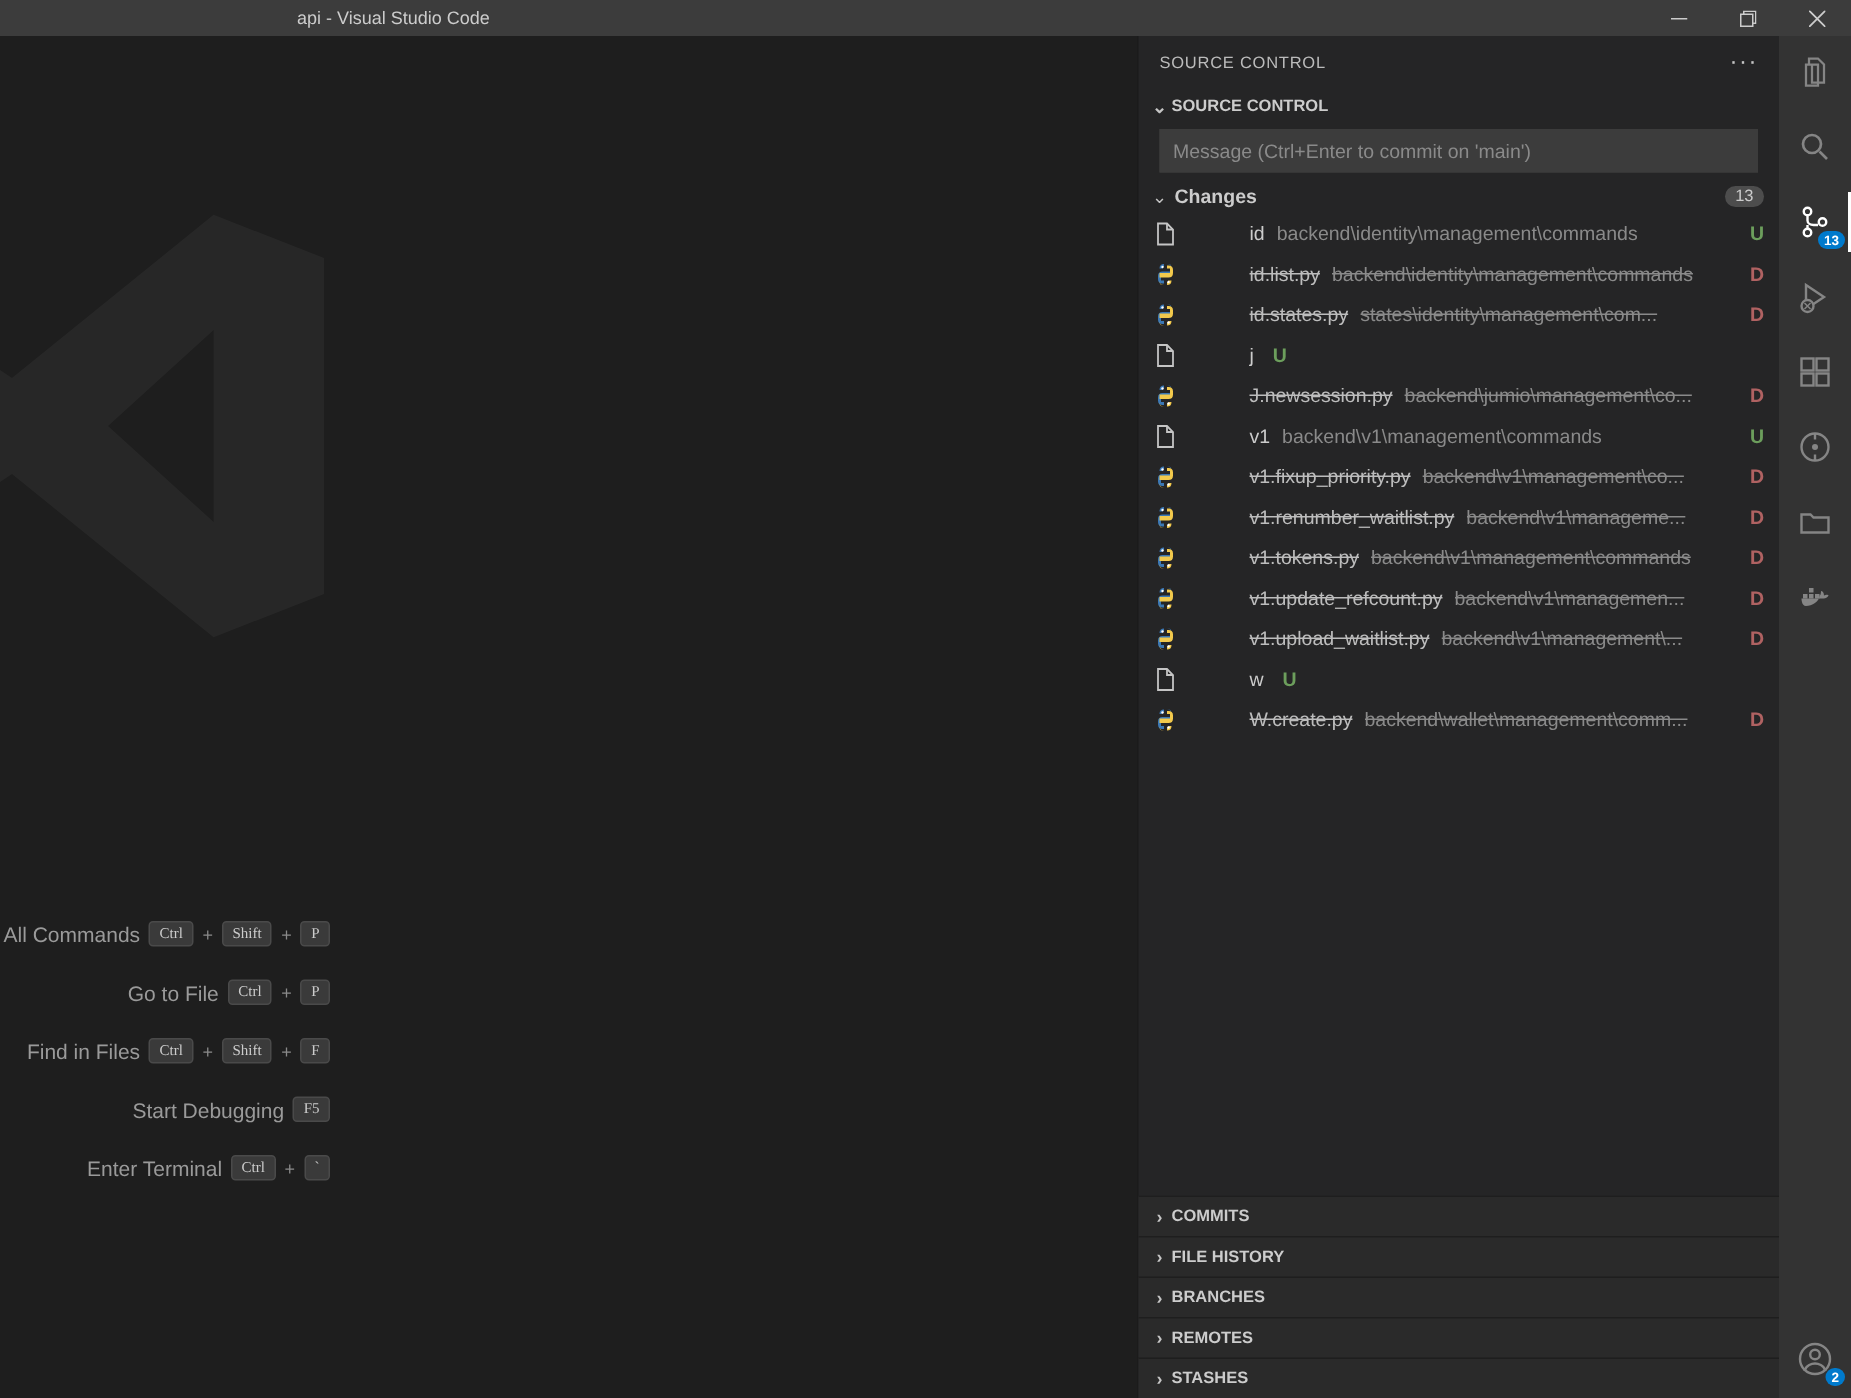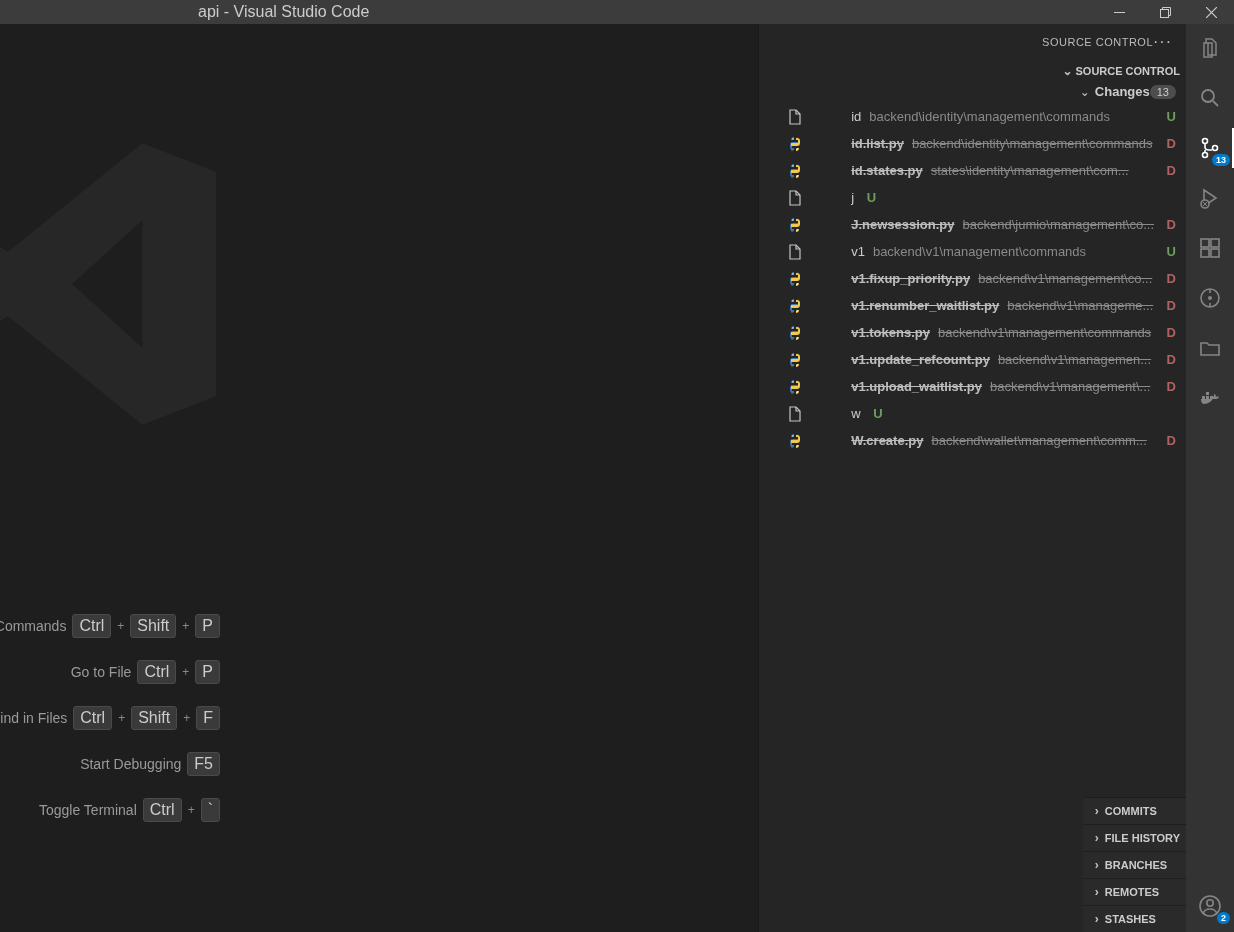--- a/index.html
+++ b/index.html
@@ -1,30 +1,30 @@
 <!DOCTYPE html>
 <html><head>
 <meta charset="utf-8">
 <style>
   * { box-sizing: border-box; }
   html,body { margin:0; padding:0; height:100%; width:100%; font-family: "Segoe UI", sans-serif; font-size:13px; color:#cccccc; background:#1e1e1e; overflow:hidden;}
-  .titlebar { height:24px; background:#3c3c3c; color:#cccccc; display:flex; align-items:center; justify-content:space-between; font-size:16px; }
+  .titlebar { height:24px; background:#3c3c3c; color:#cccccc; display:flex; align-items:center; justify-content:space-between; font-size:12px; }
   .titlebar .title { position:absolute; left:0; right:0; text-align:left; padding-left:198px; pointer-events:none; color:#cccccc;}
   .win-controls { display:flex; margin-left:auto; }
   .win-btn { width:46px; height:24px; display:flex; align-items:center; justify-content:center; color:#cccccc; }
   .win-btn svg { width:11px; height:11px; }
   .main { position:absolute; top:24px; bottom:0; left:0; right:0; display:flex; }
   .editor-area { flex:1; position:relative; background:#1e1e1e; overflow:hidden;}
   .vscode-logo { position:absolute; left:-88px; top:100px; width:320px; height:320px; opacity:0.04;}
   .welcome-list { position:absolute; left:-80px; top:590px; width:300px; }
   .welcome-row { display:flex; align-items:center; justify-content:flex-end; gap:6px; margin-bottom:22px; white-space:nowrap;}
   .welcome-label { color:#9a9a9a; font-size:14px; text-align:right;}
-  .kbd { background:#3a3a3a; border-radius:3px; padding:2px 6px; font-size:16px; color:#ccc; border:1px solid #4a4a4a;}
+  .kbd { background:#3a3a3a; border-radius:3px; padding:2px 6px; font-size:10px; color:#ccc; border:1px solid #4a4a4a;font-family:Liberation Serif, serif;}
   .plus { color:#8a8a8a; font-size:12px; }
-  .scm-panel { width:428px; background:#252526; display:flex; flex-direction:column; border-left:1px solid #1b1b1b;align-items:flex-end;}
+  .scm-panel { width:428px; background:#252526; display:flex; flex-direction:column; border-left:1px solid #1b1b1b;}
   .activity-bar { width:48px; background:#333333; display:flex; flex-direction:column; align-items:center; padding-top:10px; gap:22px;}
   .activity-bar .ab-item { width:28px; height:28px; display:flex; align-items:center; justify-content:center; color:#858585; position:relative;}
   .activity-bar .ab-item.active { color:#ffffff; }
   .activity-bar .ab-item.active::after { content:""; position:absolute; right:-10px; top:-6px; width:2px; height:40px; background:#ffffff; }
   .ab-badge { position:absolute; bottom:-4px; right:-6px; background:#007acc; color:#fff; font-size:9px; border-radius:10px; padding:1px 4px; font-weight:600;}
   .ab-spacer { flex:1; }
   .panel-header { height:36px; display:flex; align-items:center; justify-content:space-between; padding:0 14px; font-size:11px; letter-spacing:0.5px; color:#bbbbbb; }
   .panel-header .label { text-transform:uppercase; }
   .ellipsis { color:#c5c5c5; font-size:16px; letter-spacing:1px;}
   .section-header { height:22px; display:flex; align-items:center; padding:0 6px; font-weight:700; font-size:11px; color:#cccccc; cursor:pointer; text-transform:uppercase;}
@@ -33,21 +33,21 @@
   .commit-input { margin:4px 14px 6px 14px; }
   .commit-input input { width:100%; background:#3c3c3c; border:1px solid #3c3c3c; color:#cccccc; padding:6px 8px; font-family:inherit; font-size:13px; outline:none;}
   .commit-input input::placeholder { color:#8a8a8a; }
   .changes-header { display:flex; align-items:center; padding:2px 10px 4px 6px; }
   .changes-header .lbl { font-size:13px; color:#cccccc; margin-left:2px;font-weight:bold; }
   .count-badge { margin-left:auto; background:#4d4d4d; color:#cccccc; border-radius:10px; font-size:11px; padding:1px 7px; }
   .changes-list { flex:1; overflow:hidden; }
   .file-row { display:flex; align-items:center; height:27px; padding:0 10px 0 10px; gap:8px; font-size:13px;}
   .file-row .icon { width:16px; height:16px; flex:none; }
   .file-row .name { color:#cccccc; white-space:nowrap;padding-left:40px;}
-  .file-row.deleted .name { text-decoration:line-through; color:#bdbdbd;font-weight:bold;}
+  .file-row.deleted .name { text-decoration:line-through; color:#bdbdbd;}
   .file-row .path { color:#8a8a8a; white-space:nowrap; overflow:hidden; text-overflow:ellipsis; flex:1; min-width:0;}
   .file-row.deleted .path { text-decoration:line-through; }
   .file-row .status { width:14px; text-align:right; font-weight:600; flex:none;}
   .status.U { color:#6c9e5c; } 
   .status.D { color:#b06262; }
   .icon.file svg, .icon.py svg { width:16px; height:16px; }
 </style>
 </head>
 <body>
 
@@ -100,36 +100,39 @@
           <span class="plus">+</span>
           <span class="kbd">Shift</span>
           <span class="plus">+</span>
           <span class="kbd">F</span>
         </div>
         <div class="welcome-row">
           <span class="welcome-label">Start Debugging</span>
           <span class="kbd">F5</span>
         </div>
         <div class="welcome-row">
-          <span class="welcome-label">Toggle Terminal</span>
+          <span class="welcome-label">Enter Terminal</span>
           <span class="kbd">Ctrl</span>
           <span class="plus">+</span>
           <span class="kbd">`</span>
         </div>
       </div>
   </div>
 
   <div class="scm-panel">
     <div class="panel-header">
       <span class="label">SOURCE CONTROL</span>
       <span class="ellipsis">···</span>
     </div>
     <div class="section-header">
       <span class="chev">⌄</span>
       <span>SOURCE CONTROL</span>
+    </div>
+    <div class="commit-input">
+      <input type="text" placeholder="Message (Ctrl+Enter to commit on 'main')" style="">
     </div>
     <div class="changes-header">
       <span class="chev">⌄</span>
       <span class="lbl">Changes</span>
       <span class="count-badge">13</span>
     </div>
     <div class="changes-list" id="changes-list">
         <div class="file-row">
           <span class="icon file"><svg viewBox="0 0 16 16">
               <path d="M3 1h6l4 4v10H3z" fill="none" stroke="#c5c5c5" stroke-width="1.2"></path>

